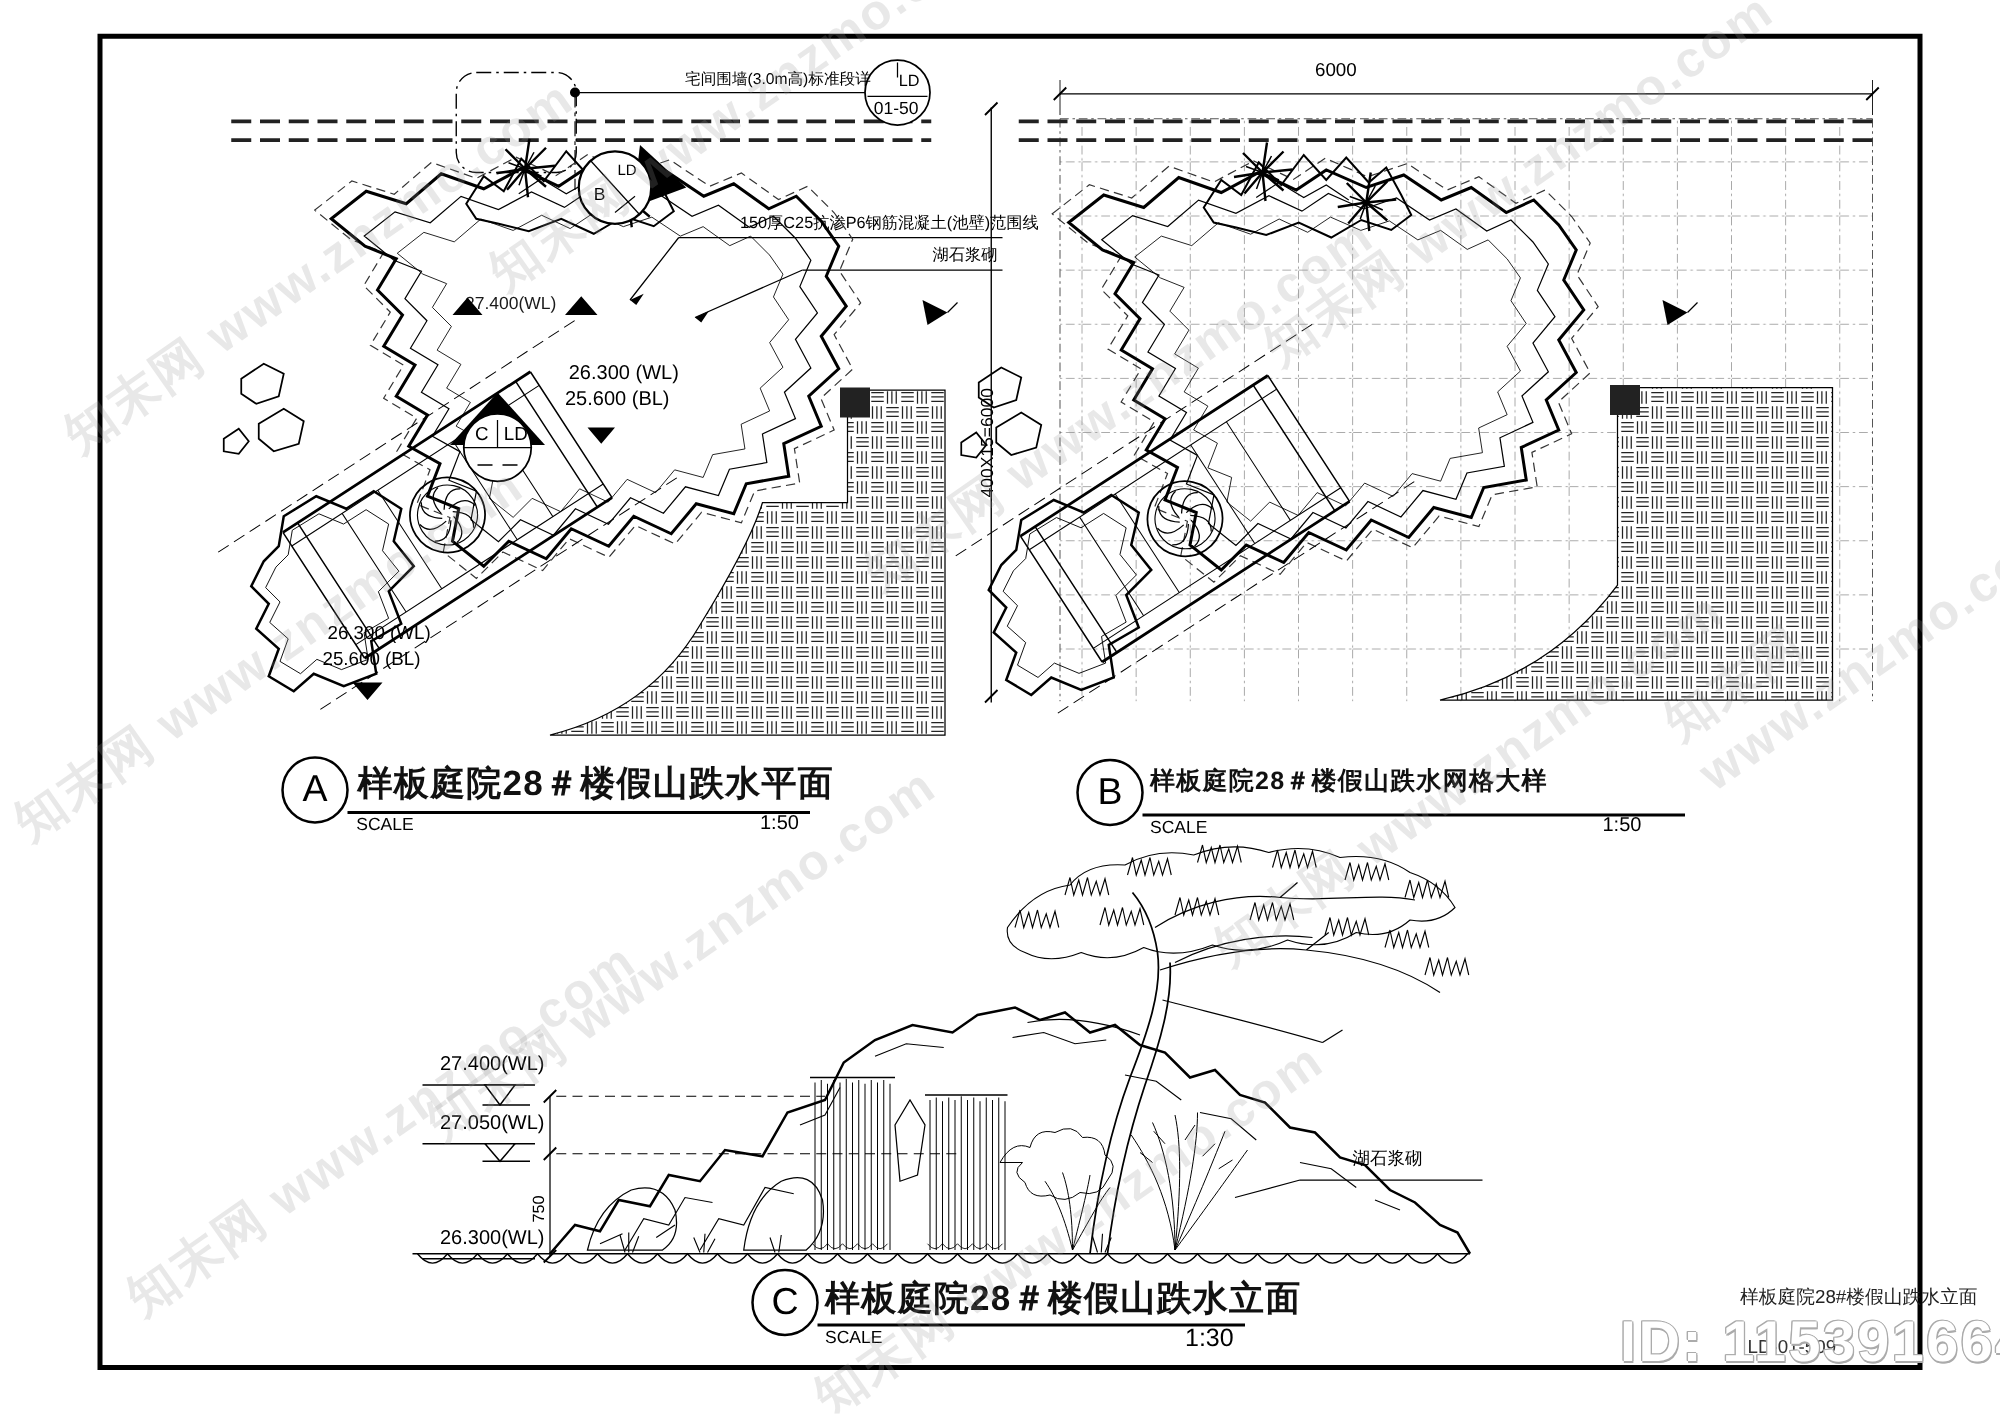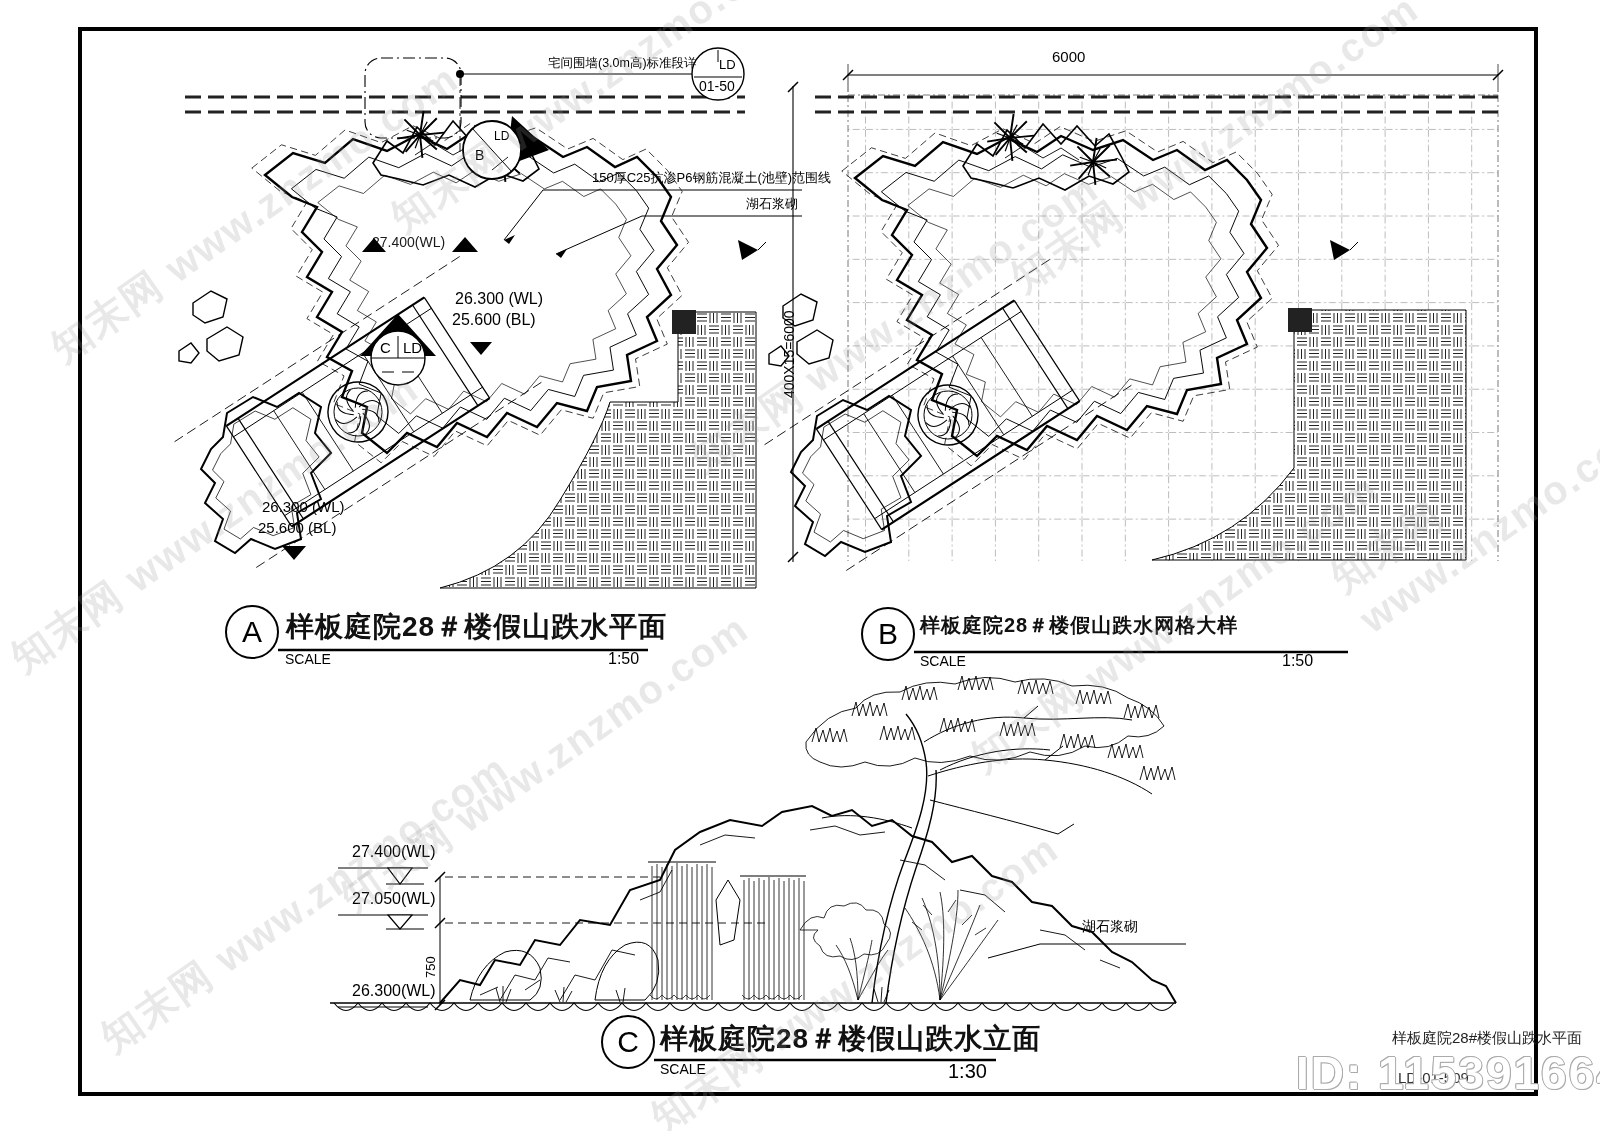--- a/index.html
+++ b/index.html
@@ -242,16 +242,16 @@
   <span class="wm" style="left:0px;top:640px;">知末网 www.znzmo.com</span>
   <span class="wm" style="left:90px;top:1020px;">知末网 www.znzmo.com</span>
   <span class="wm" style="left:380px;top:200px;">知末网 www.znzmo.com</span>
   <span class="wm" style="left:330px;top:880px;">知末网 www.znzmo.com</span>
   <span class="wm" style="left:680px;top:440px;">知末网 www.znzmo.com</span>
   <span class="wm" style="left:640px;top:1100px;">知末网 www.znzmo.com</span>
   <span class="wm" style="left:1000px;top:260px;">知末网 www.znzmo.com</span>
   <span class="wm" style="left:960px;top:740px;">知末网 www.znzmo.com</span>
   <span class="wm" style="left:1320px;top:560px;">知末网 www.znzmo.com</span>
 
-  <span class="t brblock" style="left:1392px;top:1030px;font-size:15px;color:#222;">样板庭院28#楼假山跌水平面</span>
+  <span class="t brblock" style="left:1392px;top:1030px;font-size:15px;color:#222;">样板庭院28#楼假山跌水立面</span>
   <span class="t" style="left:1398px;top:1070px;font-size:15px;color:#333;z-index:5;">LD-01-509</span>
   <span class="t brblock outg" style="left:1296px;top:1048px;font-size:46px;font-weight:bold;letter-spacing:2px;">ID: 1153916644</span>
 </div>
 
 </body></html>

